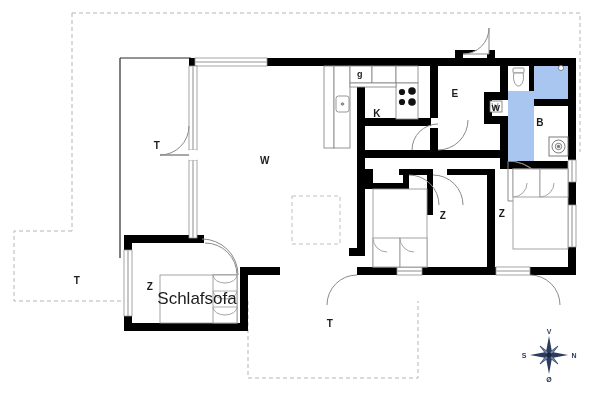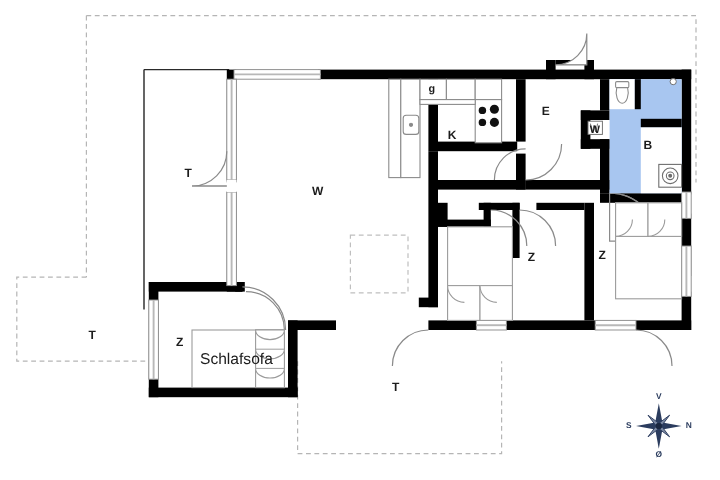--- a/index.html
+++ b/index.html
@@ -34,21 +34,21 @@
     white-space: nowrap;
     transform: translate(-50%, -50%);
     pointer-events: none;
   }
   .room-label.small {
     font-size: 9px;
   }
   .furniture-label {
     position: absolute;
     font-family: "Liberation Sans", sans-serif;
-    font-size: 13px;
+    font-size: 17px;
     font-weight: normal;
     color: #1c1c1c;
     white-space: nowrap;
     transform: translate(-50%, -50%);
     pointer-events: none;
   }
   .compass-label {
     position: absolute;
     font-family: "Liberation Sans", sans-serif;
     font-size: 7px;

